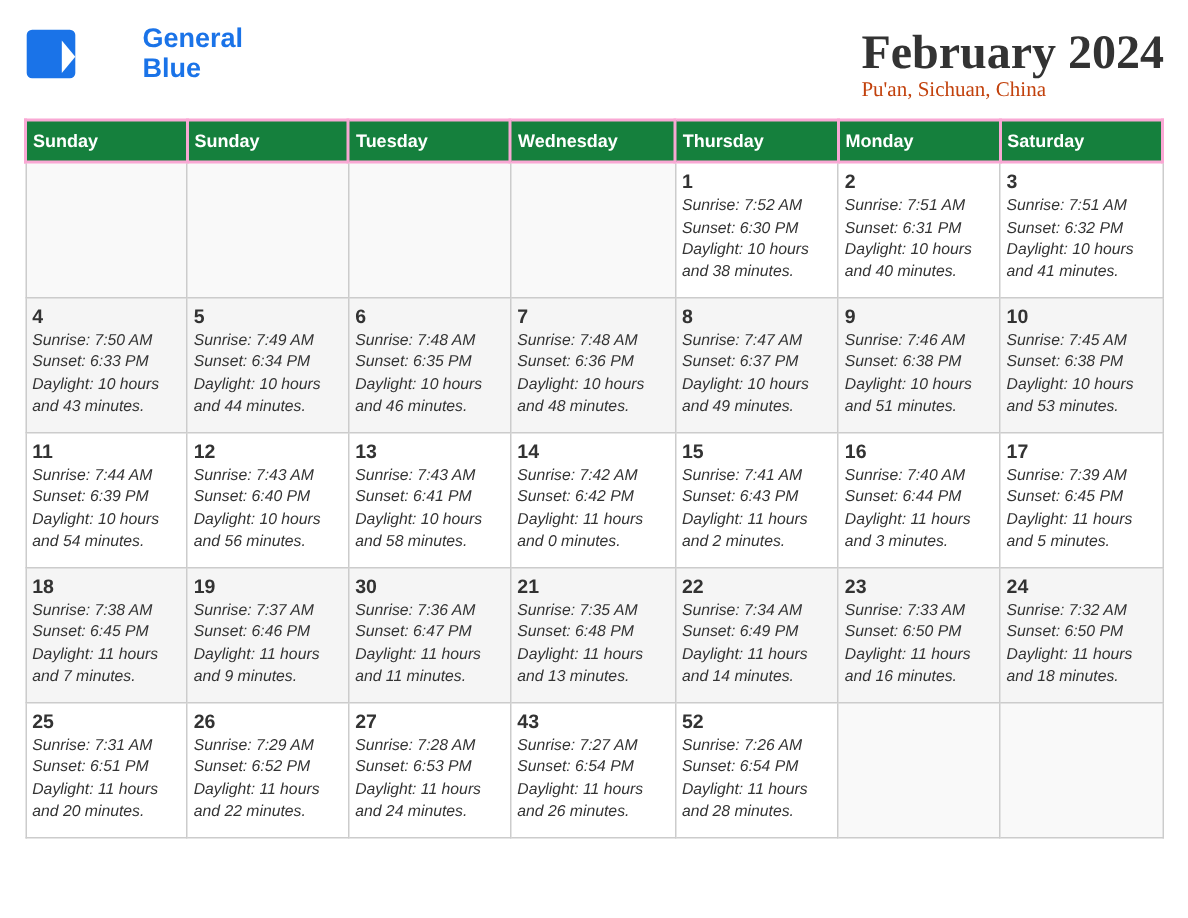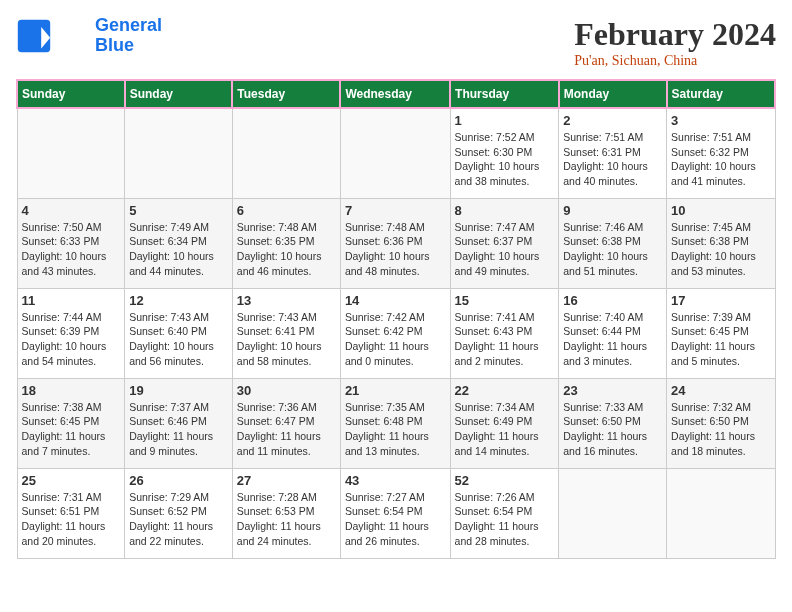--- a/index.html
+++ b/index.html
@@ -76,20 +76,21 @@
       font-size: 13px;
       font-weight: bold;
       color: #333;
       display: block;
       margin-bottom: 2px;
     }
     .day-info {
       font-size: 10.5px;
       color: #333;
       line-height: 1.4;
+      font-style: italic;
     }
     tbody tr:nth-child(even) td {
       background-color: #f5f5f5;
     }
     tbody tr:nth-child(even) td.empty {
       background-color: #f5f5f5;
     }
   </style>
 </head>
 <body>

